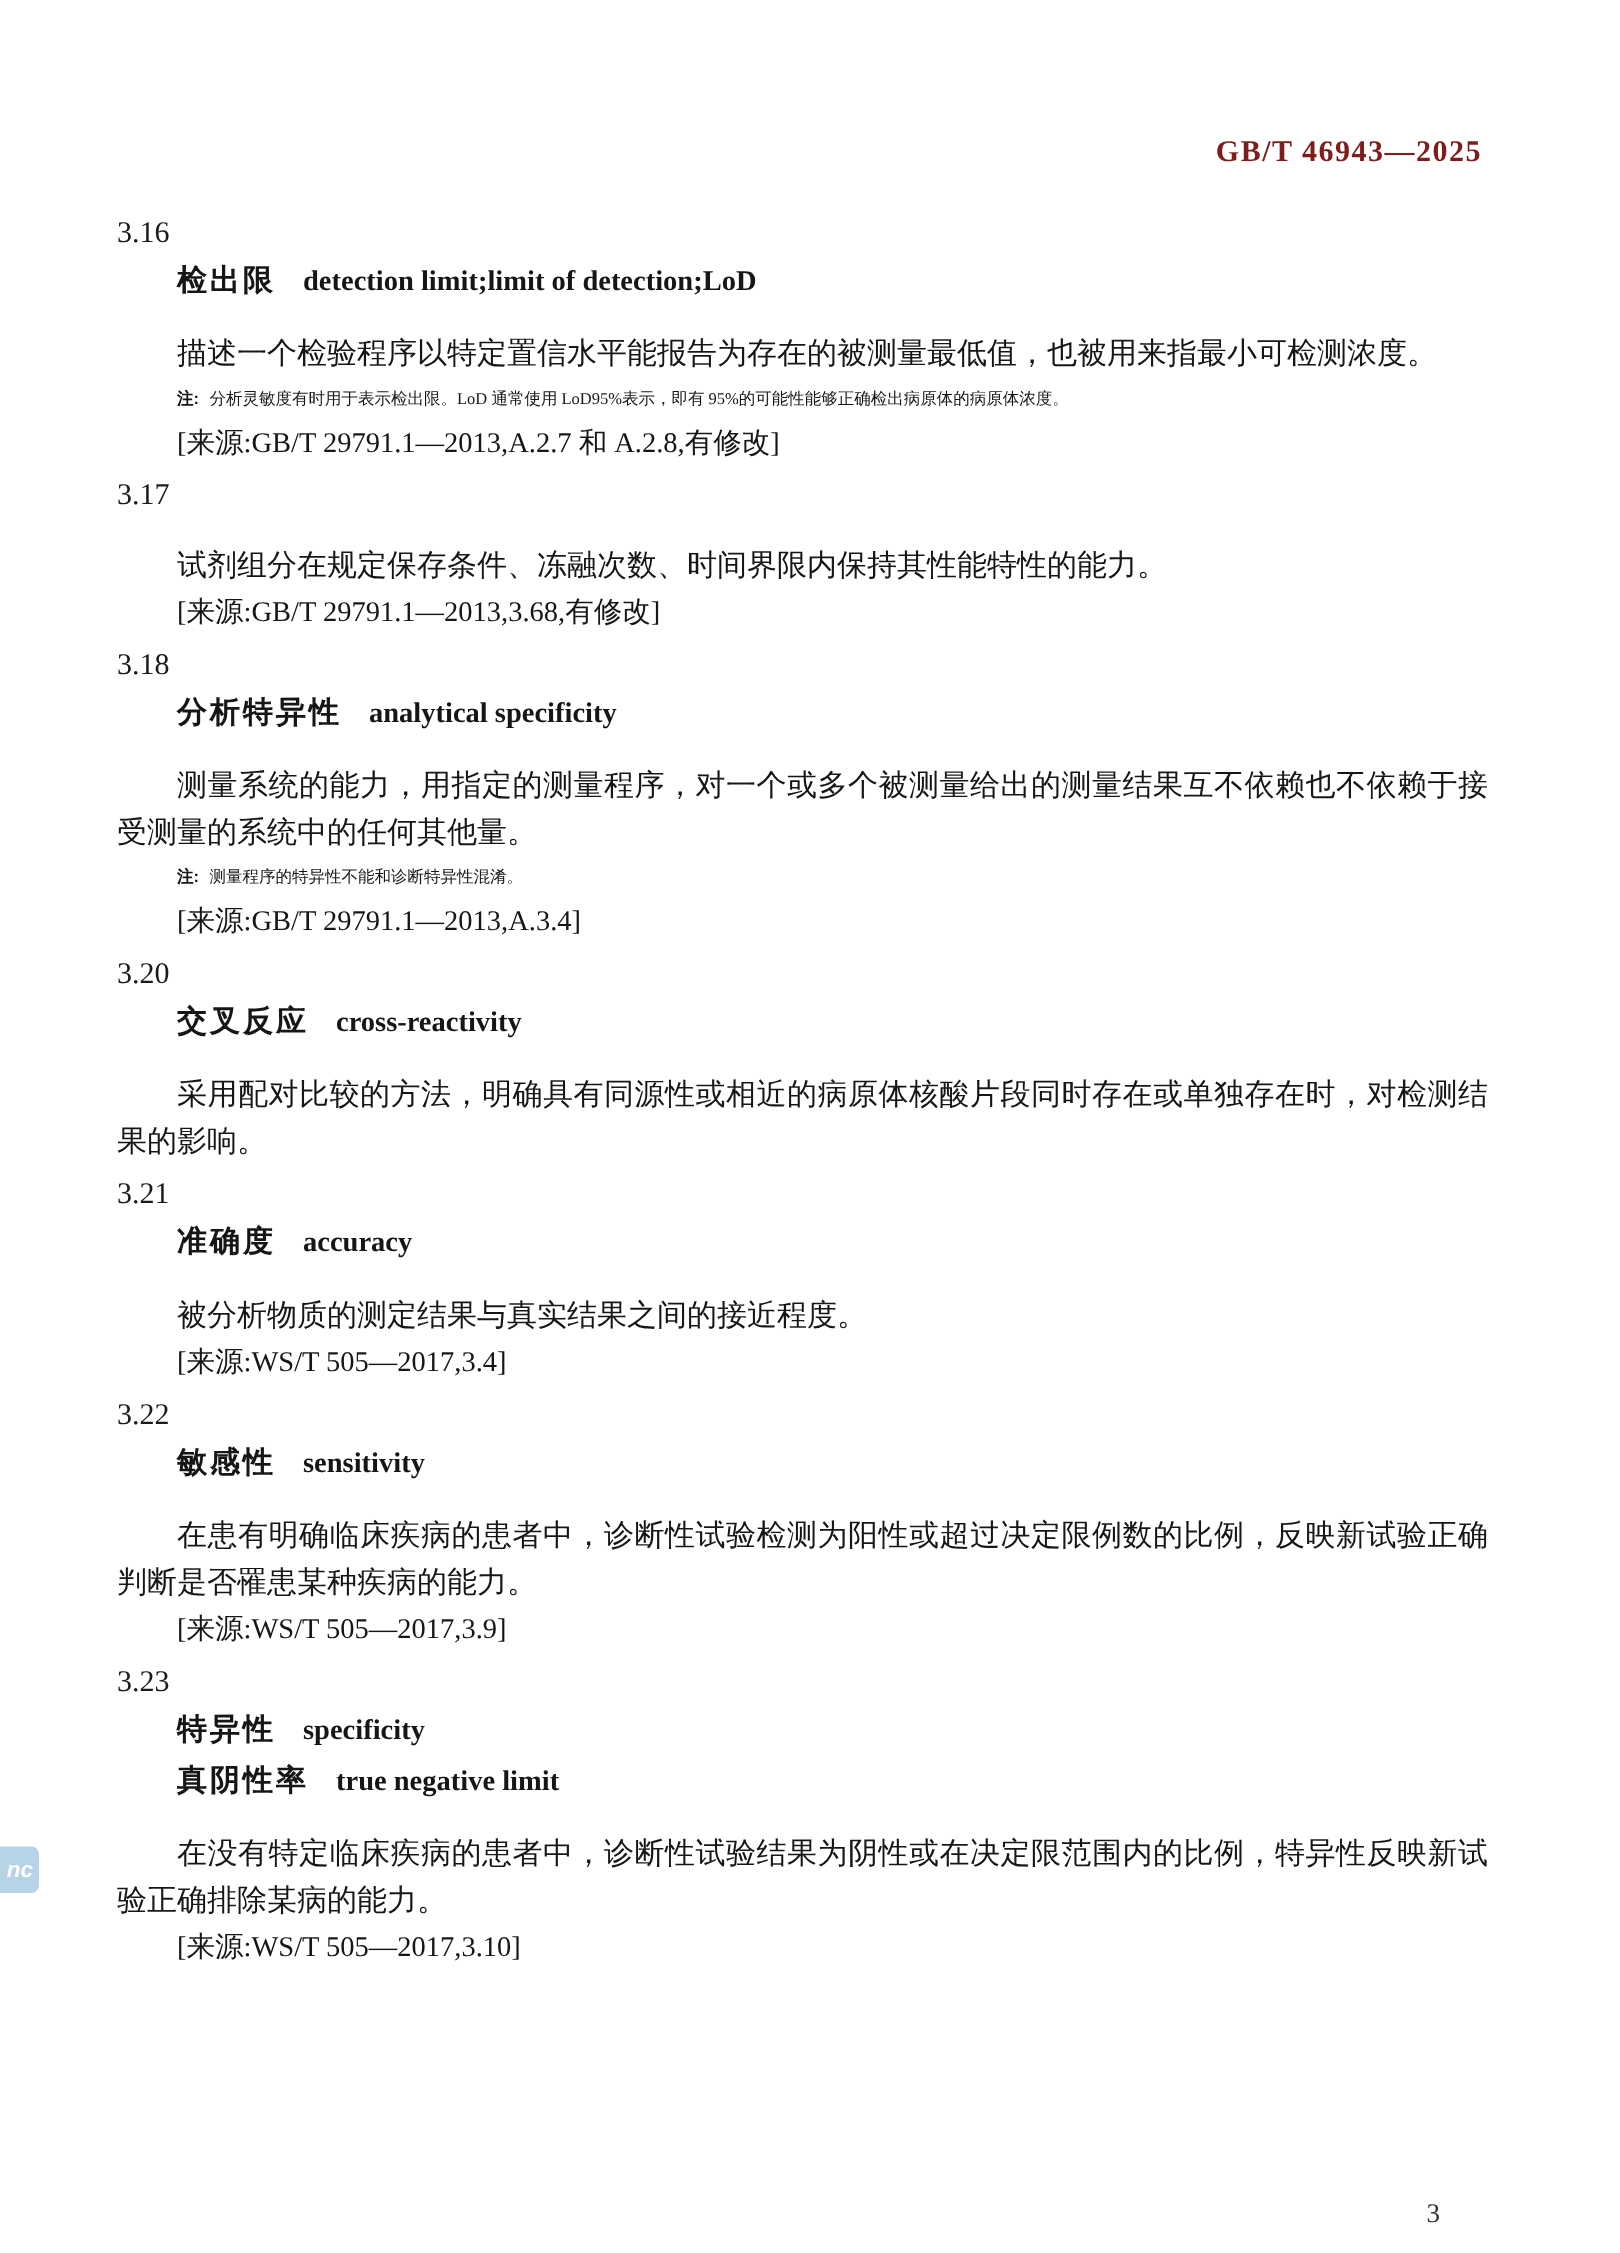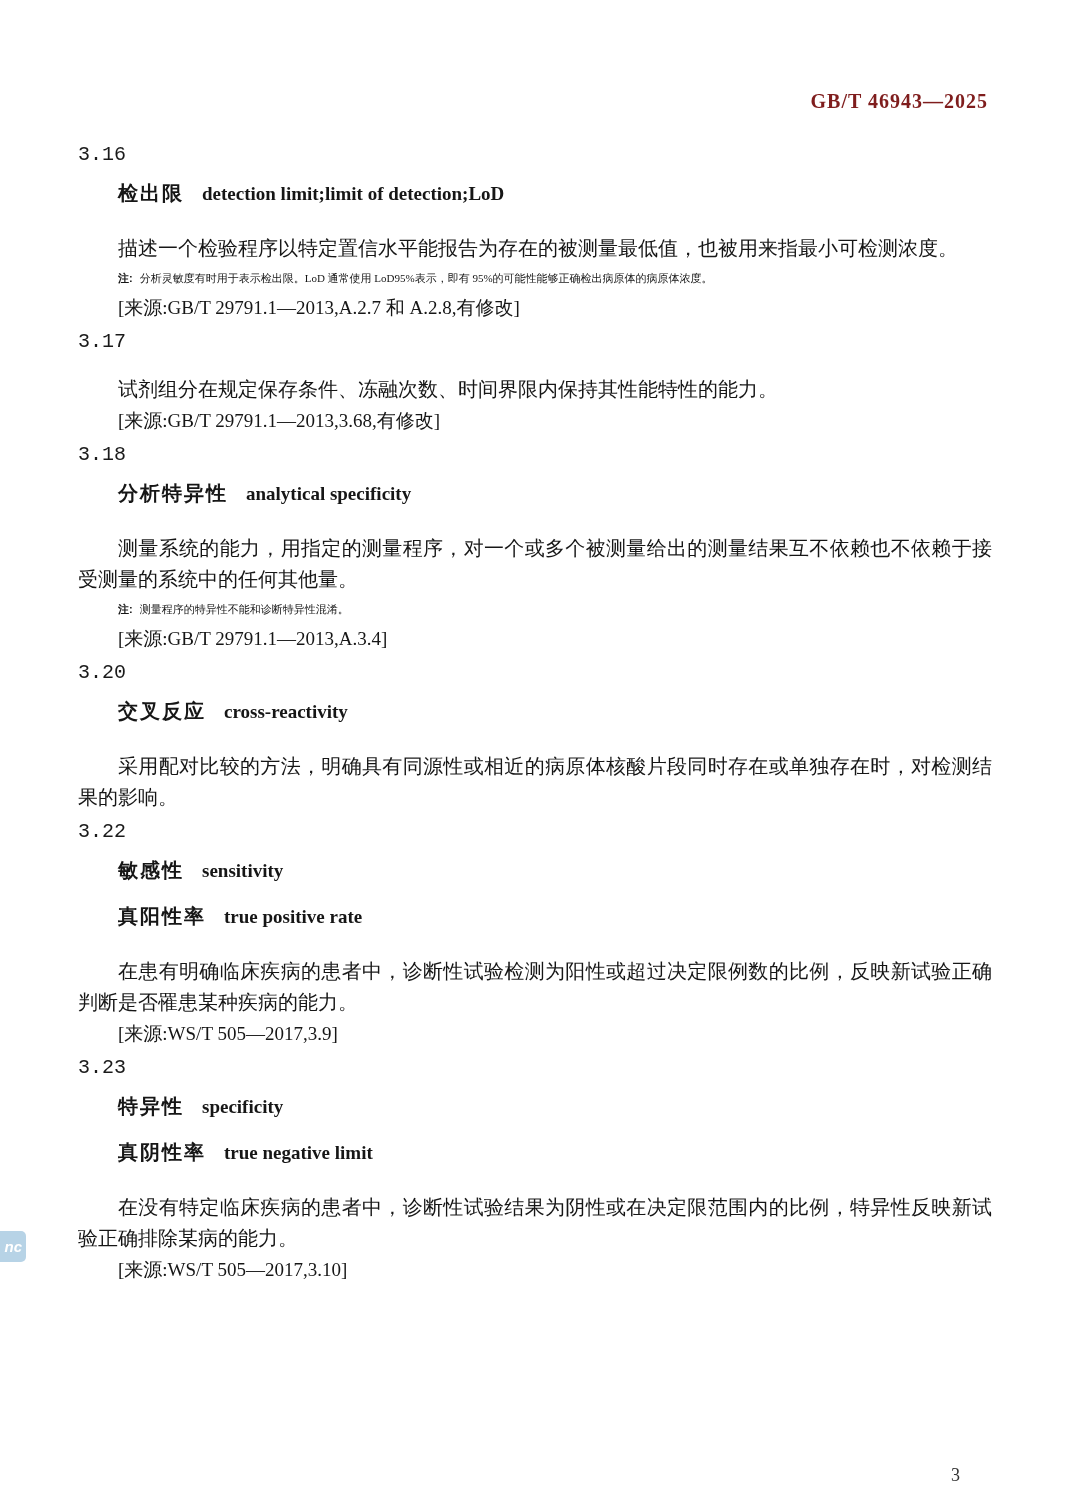--- a/index.html
+++ b/index.html
@@ -25,28 +25,28 @@
     color: #7f1d1d;
   }
   .content {
     position: absolute;
     top: 136px;
     left: 78px;
     width: 914px;
   }
   .sec { margin-top: 3px; }
   .sec-num {
-    font-family: Liberation Mono, monospace;
+    font-family: Liberation Serif, serif;
     font-size: 20px;
     line-height: 32px;
     color: #1a1a1a;
   }
   .term-line {
     padding-left: 40px;
-    line-height: 44px;
+    line-height: 32px;
     font-weight: bold;
   }
   .term-zh {
     font-family: "Liberation Sans", sans-serif;
     font-size: 20px;
     letter-spacing: 2px;
     margin-right: 14px;
   }
   .term-en {
     font-family: "Liberation Serif", serif;
@@ -147,30 +147,35 @@
 
     <div class="sec">
       <div class="sec-num">3.20</div>
       <div class="term-line">
         <span class="term-zh">交叉反应</span>
         <span class="term-en">cross-reactivity</span>
       </div>
       <p class="def">采用配对比较的方法，明确具有同源性或相近的病原体核酸片段同时存在或单独存在时，对检测结果的影响。</p>
     </div>
 
+    <div class="sec">
+      <div class="sec-num">3.21</div>
+      <div class="term-line">
+        <span class="term-zh">准确度</span>
+        <span class="term-en">accuracy</span>
+      </div>
+      <p class="def">被分析物质的测定结果与真实结果之间的接近程度。</p>
+      <p class="source">[来源:WS/T 505—2017,3.4]</p>
+    </div>
 
     <div class="sec">
       <div class="sec-num">3.22</div>
       <div class="term-line">
         <span class="term-zh">敏感性</span>
         <span class="term-en">sensitivity</span>
-      </div>
-      <div class="term-line">
-        <span class="term-zh">真阳性率</span>
-        <span class="term-en">true positive rate</span>
       </div>
       <p class="def">在患有明确临床疾病的患者中，诊断性试验检测为阳性或超过决定限例数的比例，反映新试验正确判断是否罹患某种疾病的能力。</p>
       <p class="source">[来源:WS/T 505—2017,3.9]</p>
     </div>
 
     <div class="sec">
       <div class="sec-num">3.23</div>
       <div class="term-line">
         <span class="term-zh">特异性</span>
         <span class="term-en">specificity</span>

